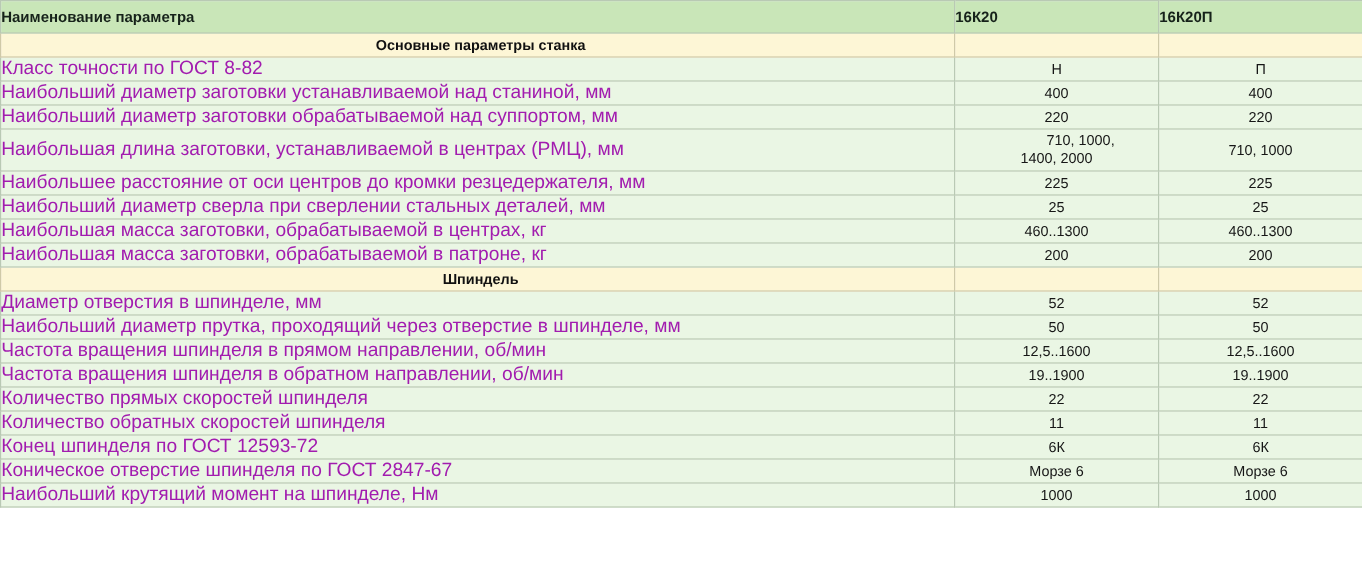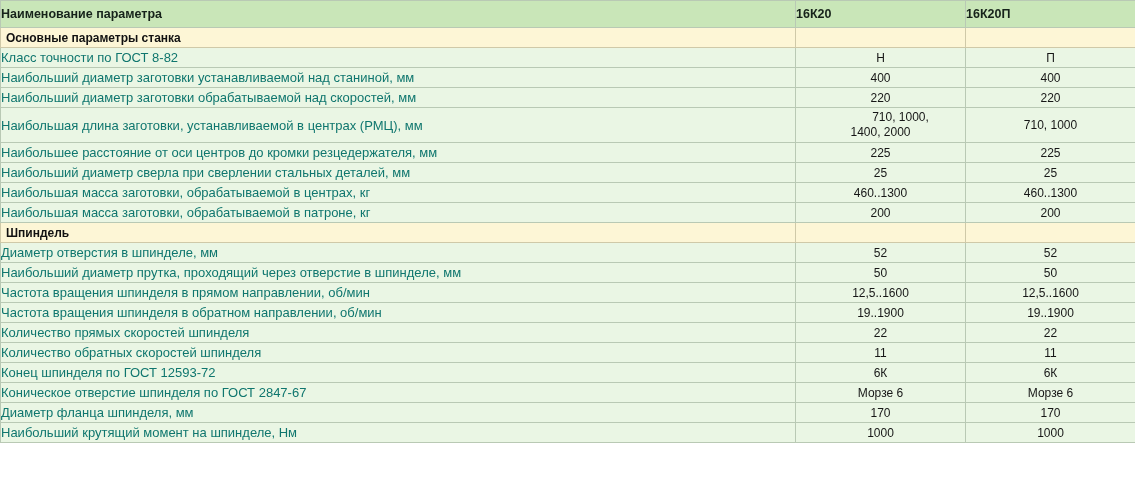--- a/index.html
+++ b/index.html
@@ -40,31 +40,32 @@
   }
   thead th.name-head { text-align: left; }
 
   tr.section td {
     background: #fdf6d6;
     font-weight: bold;
     height: 19px;
     padding-left: 5px;
     color: #111;
     border-color: #cfc9a8;
+    text-align: center;
   }
   tr.section td.sec-val {
     background: #fdf6d6;
   }
 
   td.param {
     background: #eaf6e4;
     padding-left: 5px;
     height: 19px;
-    color: #0f766e;
-    font-size: 13px;
+    color: #a21caf;
+    font-size: 16px;
   }
   td.val {
     background: #eaf6e4;
     text-align: center;
     color: #161616;
     font-size: 12px;
   }
   tr.tall td { height: 34px; }
   .two-line { line-height: 1.25; margin-left: 40px; }
 </style>
@@ -94,21 +95,21 @@
         <td class="param">Класс точности по ГОСТ 8-82</td>
         <td class="val">Н</td>
         <td class="val">П</td>
       </tr>
       <tr class="data-row">
         <td class="param">Наибольший диаметр заготовки устанавливаемой над станиной, мм</td>
         <td class="val">400</td>
         <td class="val">400</td>
       </tr>
       <tr class="data-row">
-        <td class="param">Наибольший диаметр заготовки обрабатываемой над скоростей, мм</td>
+        <td class="param">Наибольший диаметр заготовки обрабатываемой над суппортом, мм</td>
         <td class="val">220</td>
         <td class="val">220</td>
       </tr>
       <tr class="data-row tall">
         <td class="param">Наибольшая длина заготовки, устанавливаемой в центрах (РМЦ), мм</td>
         <td class="val"><span class="two-line">710, 1000,<br>1400, 2000</span></td>
         <td class="val">710, 1000</td>
       </tr>
       <tr class="data-row">
         <td class="param">Наибольшее расстояние от оси центров до кромки резцедержателя, мм</td>
@@ -169,23 +170,18 @@
         <td class="param">Конец шпинделя по ГОСТ 12593-72</td>
         <td class="val">6К</td>
         <td class="val">6К</td>
       </tr>
       <tr class="data-row">
         <td class="param">Коническое отверстие шпинделя по ГОСТ 2847-67</td>
         <td class="val">Морзе 6</td>
         <td class="val">Морзе 6</td>
       </tr>
       <tr class="data-row">
-        <td class="param">Диаметр фланца шпинделя, мм</td>
-        <td class="val">170</td>
-        <td class="val">170</td>
-      </tr>
-      <tr class="data-row">
         <td class="param">Наибольший крутящий момент на шпинделе, Нм</td>
         <td class="val">1000</td>
         <td class="val">1000</td>
       </tr>
     </tbody>
 </table>
 
 </body></html>

